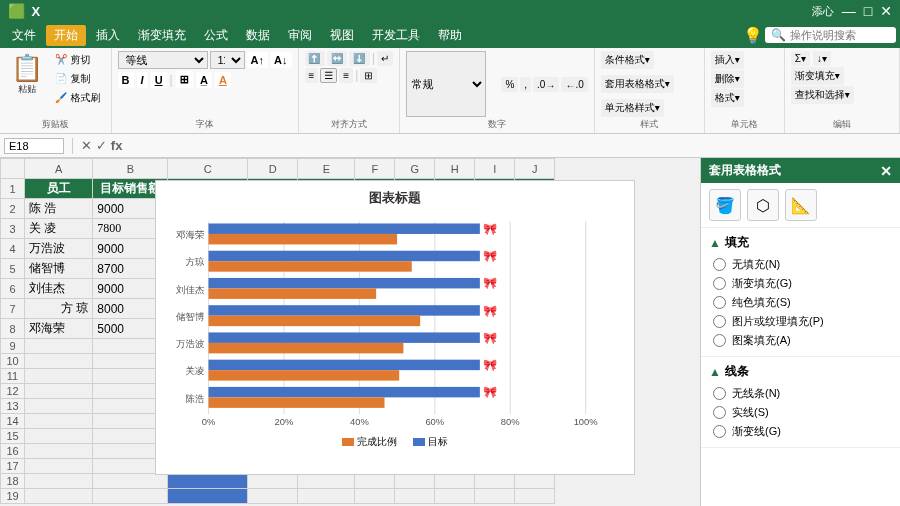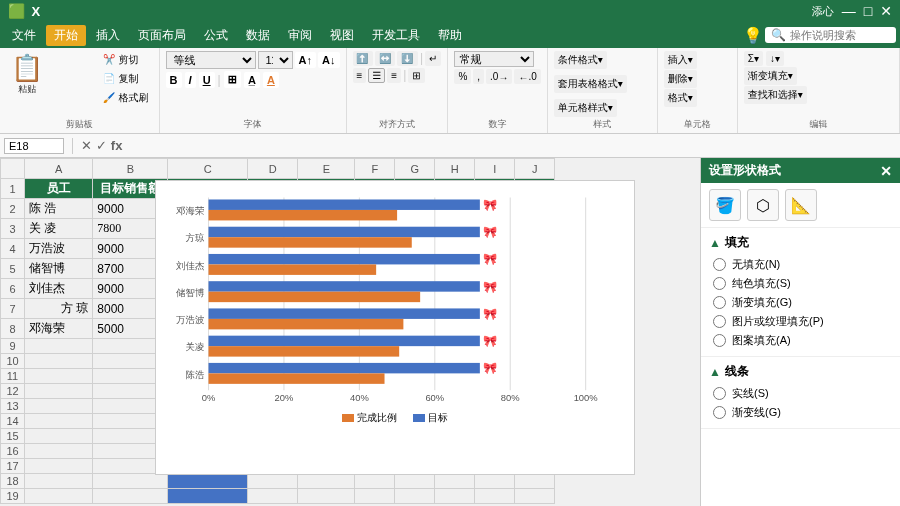--- a/index.html
+++ b/index.html
@@ -60,21 +60,21 @@
     
     .sheet-scroll { overflow: auto; width: 100%; height: 100%; }
 
     
     .ribbon-area { display: flex; background: #f8f8f8; border-bottom: 1px solid #ccc; min-height: 68px; }
     .rg { border-right: 1px solid #ddd; padding: 3px 6px 16px 6px; display: flex; flex-direction: column; position: relative; }
     .rg-label { position: absolute; bottom: 2px; left: 0; right: 0; text-align: center; font-size: 9px; color: #666; }
     .rg-content { display: flex; align-items: flex-start; gap: 3px; flex: 1; }
     .big-btn { display: flex; flex-direction: column; align-items: center; cursor: pointer; padding: 2px 4px; border: 1px solid transparent; border-radius: 2px; font-size: 10px; color: #333; }
     .big-icon { font-size: 26px; line-height: 1.1; }
-    .small-btn-row { display: flex; flex-direction: column; gap: 1px; margin-left: 48px; }
+    .small-btn-row { display: flex; flex-direction: column; gap: 1px; }
     .sm-btn { font-size: 10px; cursor: pointer; padding: 1px 3px; border: 1px solid transparent; border-radius: 2px; white-space: nowrap; }
     select, input[type="text"] { font-family: inherit; }
   </style>
 </head>
 <body>
 
 <div class="title-bar">
   <div style="width:80px; display:flex; align-items:center; gap:6px; font-size:18px;">
     <span style="color:#fff; font-size:14px;">🟩</span>
     <span style="font-size:13px; color:white; font-weight:bold;">X</span>
@@ -84,21 +84,21 @@
     <span style="cursor:pointer; font-size:14px;">—</span>
     <span style="cursor:pointer; font-size:14px;">□</span>
     <span style="cursor:pointer; font-size:14px;">✕</span>
   </div>
 </div>
 
 <div class="menu-bar">
   <span class="menu-item">文件</span>
   <span class="menu-item active">开始</span>
   <span class="menu-item">插入</span>
-  <span class="menu-item">页面布局</span>
+  <span class="menu-item">渐变填充</span>
   <span class="menu-item">公式</span>
   <span class="menu-item">数据</span>
   <span class="menu-item">审阅</span>
   <span class="menu-item">视图</span>
   <span class="menu-item">开发工具</span>
   <span class="menu-item">帮助</span>
   <div style="flex:1;"></div>
   <span style="color:white; font-size:16px; cursor:pointer;">💡</span>
   <div class="menu-search">
     <span style="color:#888; font-size:12px;">🔍</span>
@@ -162,21 +162,21 @@
         <button class="sm-btn" style="border:1px solid #aaa;">☰</button>
         <button class="sm-btn">≡</button>
         <span style="color:#ccc;">|</span>
         <button class="sm-btn">⊞</button>
       </div>
     </div>
     <div class="rg-label">对齐方式</div>
   </div>
 
   <div class="rg" style="min-width:90px;">
-    <div style="display:flex; flex-direction:column; gap:2px; flex:1;">
+    <div style="display:flex; gap:15px; flex:1;">
       <select style="font-size:11px; border:1px solid #bbb; width:80px;">
         <option>常规</option>
       </select>
       <div style="display:flex; gap:2px; align-items:center;">
         <button class="sm-btn">%</button>
         <button class="sm-btn">,</button>
         <button class="sm-btn">.0→</button>
         <button class="sm-btn">←.0</button>
       </div>
     </div>
@@ -491,20 +491,21 @@
               <td style="min-width: 40px;"></td>
               <td style="min-width: 40px;"></td>
               <td style="min-width: 40px;"></td>
               <td style="min-width: 40px;"></td>
             </tr>
           </tbody>
       </table>
     </div>
 
     <div class="chart-container" style="top:22px; left:155px; width:480px; height:295px;">
+      <div class="chart-title">图表标题</div>
       <div class="chart-area">
         <svg class="chart-svg" viewBox="0 0 440 210">
 
           <text x="38" y="24" text-anchor="end" font-size="9" fill="#555">邓海荣</text>
           <text x="38" y="50" text-anchor="end" font-size="9" fill="#555">方琼</text>
           <text x="38" y="76" text-anchor="end" font-size="9" fill="#555">刘佳杰</text>
           <text x="38" y="102" text-anchor="end" font-size="9" fill="#555">储智博</text>
           <text x="38" y="128" text-anchor="end" font-size="9" fill="#555">万浩波</text>
           <text x="38" y="154" text-anchor="end" font-size="9" fill="#555">关凌</text>
           <text x="38" y="180" text-anchor="end" font-size="9" fill="#555">陈浩</text>
@@ -566,63 +567,67 @@
               <rect width="12" height="8" fill="#4472C4"></rect>
             </svg>
           <span>目标</span>
         </span>
       </div>
     </div>
   </div>
 
   <div class="right-panel">
     <div class="panel-header">
-      <span>设置形状格式</span>
+      <span>套用表格格式</span>
       <span class="panel-close">✕</span>
     </div>
     <div class="panel-icons">
       <div class="panel-icon-btn">🪣</div>
       <div class="panel-icon-btn">⬡</div>
       <div class="panel-icon-btn">📐</div>
     </div>
 
     <div class="panel-section">
       <div class="section-header">
         <span class="section-arrow">▲</span>
         <span>填充</span>
       </div>
       <div class="panel-option">
         <input type="radio" name="fill" style="">
         <label>无填充(N)</label>
       </div>
       <div class="panel-option">
         <input type="radio" name="fill" style="">
+        <label>渐变填充(G)</label>
+      </div>
+      <div class="panel-option">
+        <input type="radio" name="fill" style="">
         <label>纯色填充(S)</label>
-      </div>
-      <div class="panel-option">
-        <input type="radio" name="fill" style="">
-        <label>渐变填充(G)</label>
       </div>
       <div class="panel-option">
         <input type="radio" name="fill" style="">
         <label>图片或纹理填充(P)</label>
       </div>
       <div class="panel-option">
         <input type="radio" name="fill" style="">
         <label>图案填充(A)</label>
       </div>
     </div>
 
     <div class="panel-section">
       <div class="section-header">
         <span class="section-arrow">▲</span>
         <span>线条</span>
       </div>
       <div class="panel-option">
         <input type="radio" name="line" style="">
+        <label>无线条(N)</label>
+      </div>
+      <div class="panel-option">
+        <input type="radio" name="line" style="">
         <label>实线(S)</label>
       </div>
       <div class="panel-option">
         <input type="radio" name="line" style="">
         <label>渐变线(G)</label>
       </div>
     </div>
   </div>
 </div>
 

